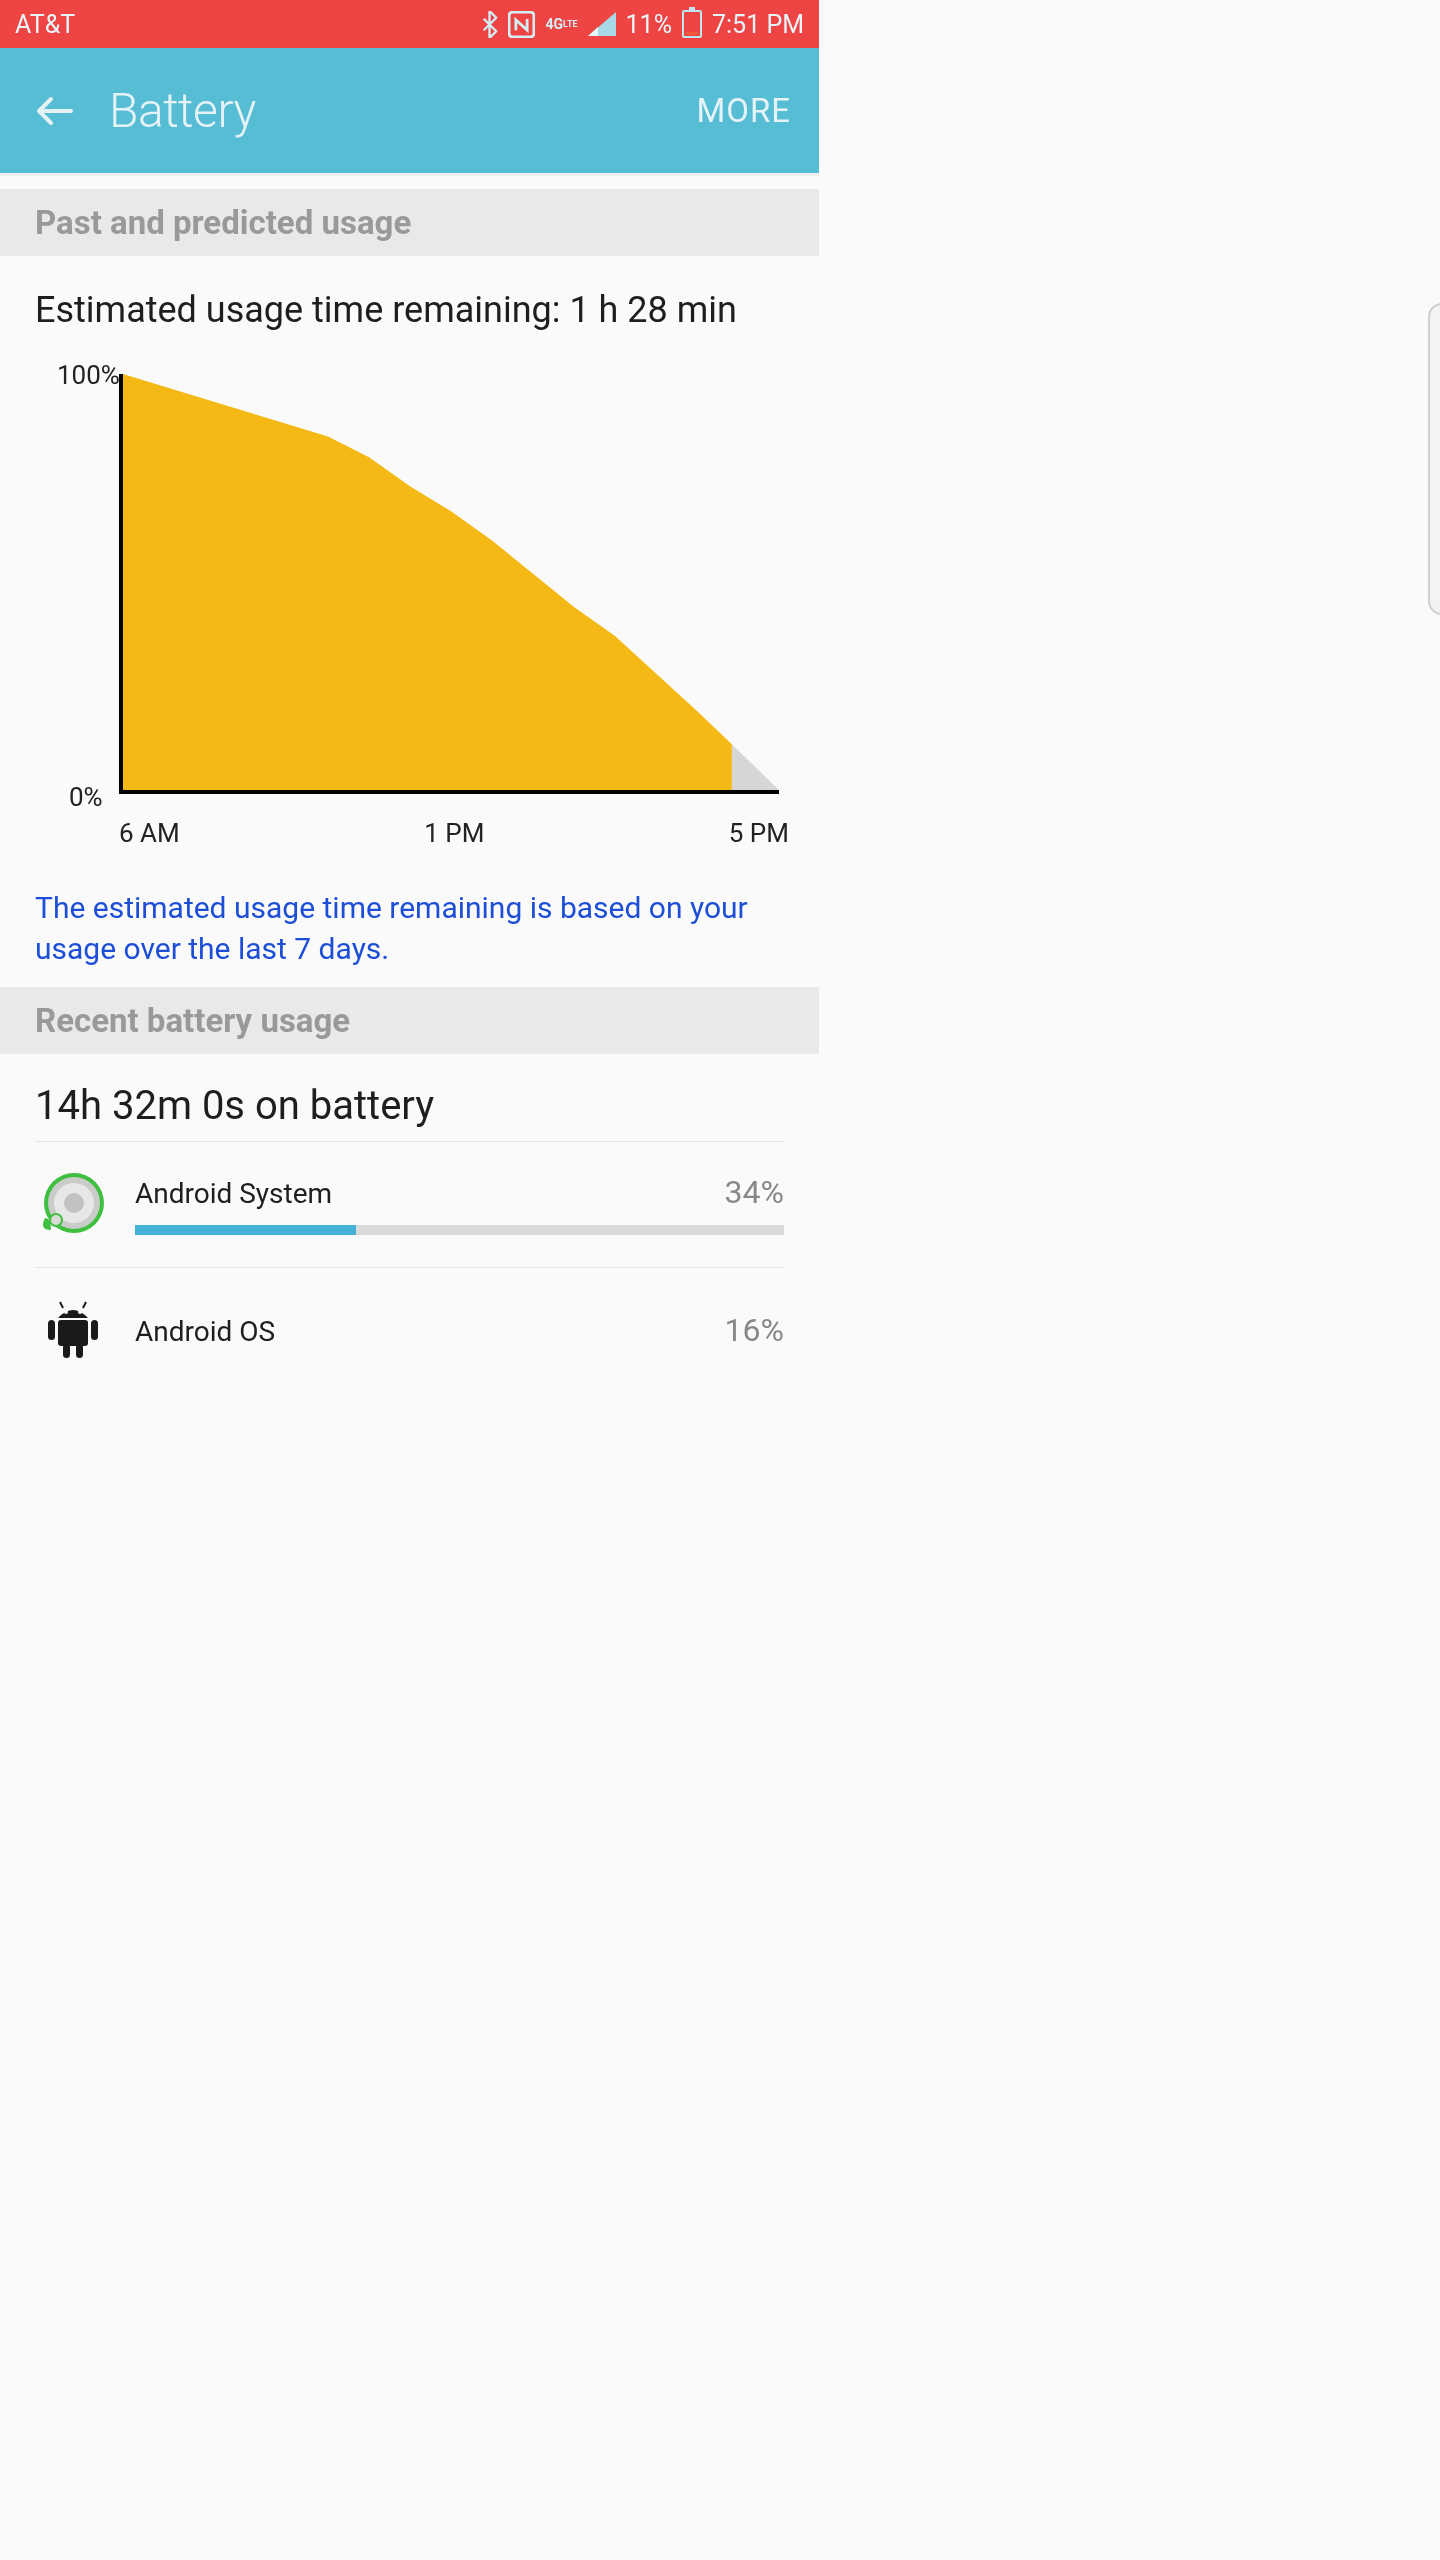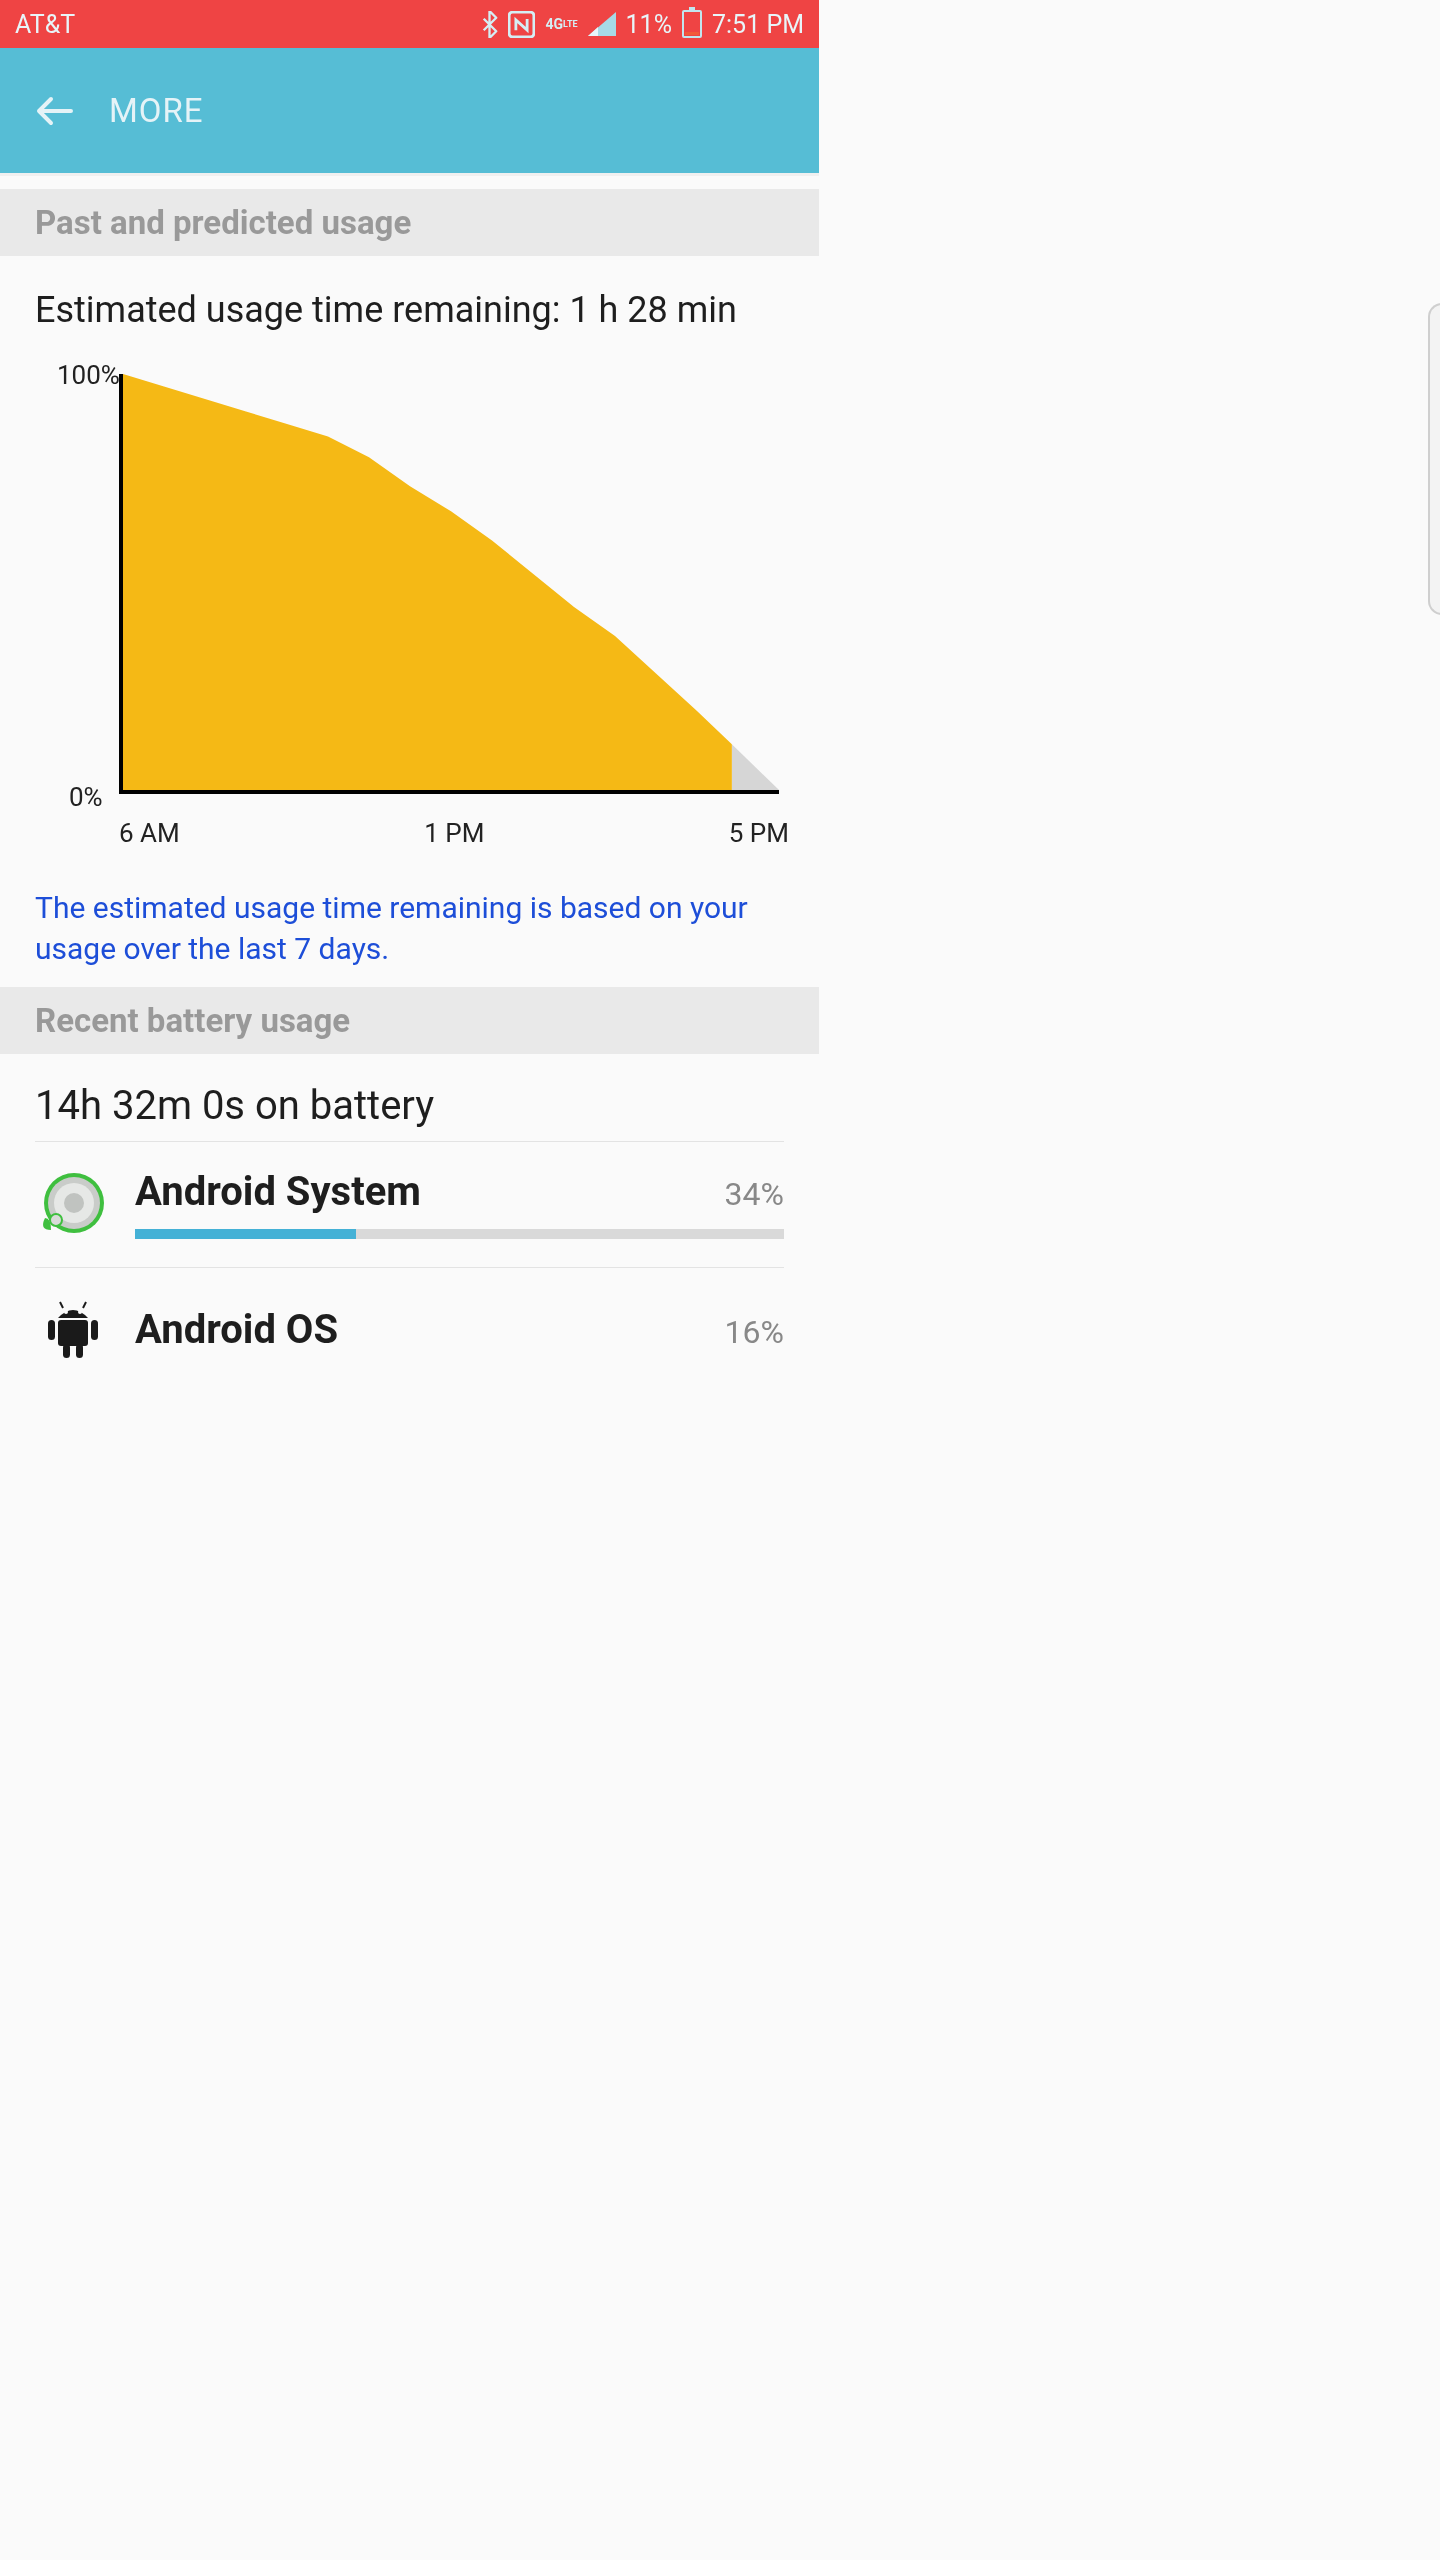--- a/index.html
+++ b/index.html
@@ -145,21 +145,21 @@
       display: flex;
       align-items: center;
       justify-content: center;
     }
     .usage-body { flex: 1; }
     .usage-row {
       display: flex;
       align-items: baseline;
       justify-content: space-between;
     }
-    .usage-name { font-size: 40px; color: #1e1e1e; font-weight: bold; }
+    .usage-name { font-size: 28px; color: #1e1e1e; }
     .usage-pct { font-size: 32px; color: #888; }
     .usage-bar {
       margin-top: 14px;
       height: 10px;
       background: #d9d9d9;
       position: relative;
     }
     .usage-bar-fill {
       position: absolute;
       top: 0;
@@ -212,20 +212,21 @@
     <span>7:51 PM</span>
   </div>
 </div>
 
 <div class="app-bar">
   <span class="back-arrow">
     <svg width="40" height="40" viewBox="0 0 40 40">
         <path d="M36 20 L4 20 M16 8 L4 20 L16 32" stroke="#e5f3f7" stroke-width="4" fill="none" stroke-linecap="round" stroke-linejoin="round"></path>
       </svg>
   </span>
+  <span class="app-title">Battery</span>
   <span class="more-btn">MORE</span>
 </div>
 
 <div class="thin-divider"></div>
 <div class="thin-spacer"></div>
 
 <div class="section-header">Past and predicted usage</div>
 
 <div class="content-block">
   <div class="estimate-text">Estimated usage time remaining: 1 h 28 min</div>

